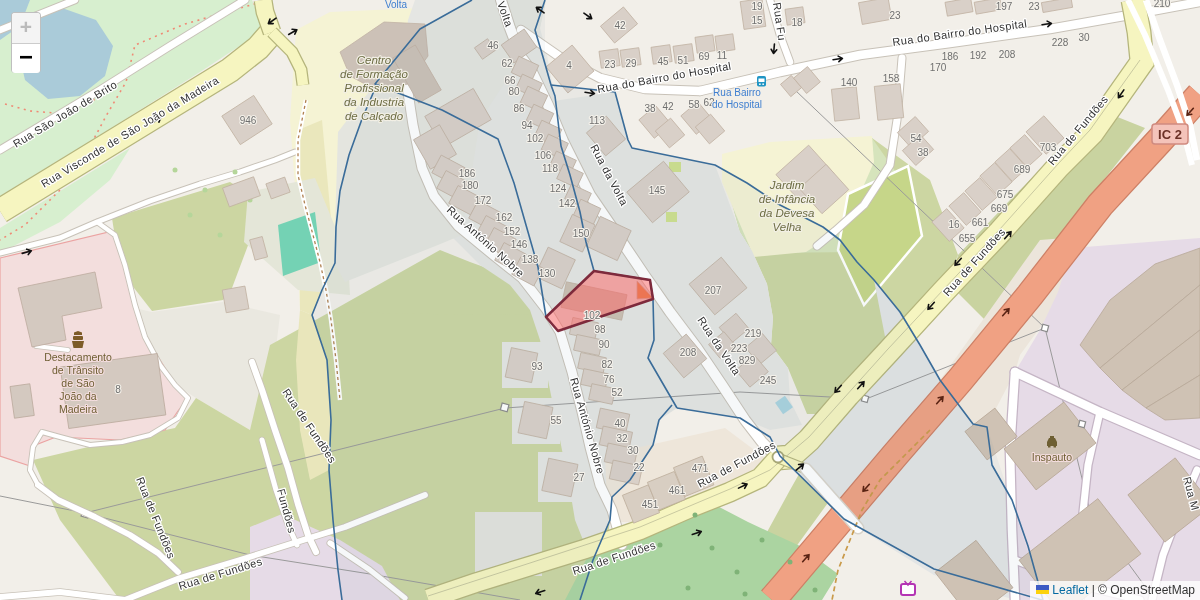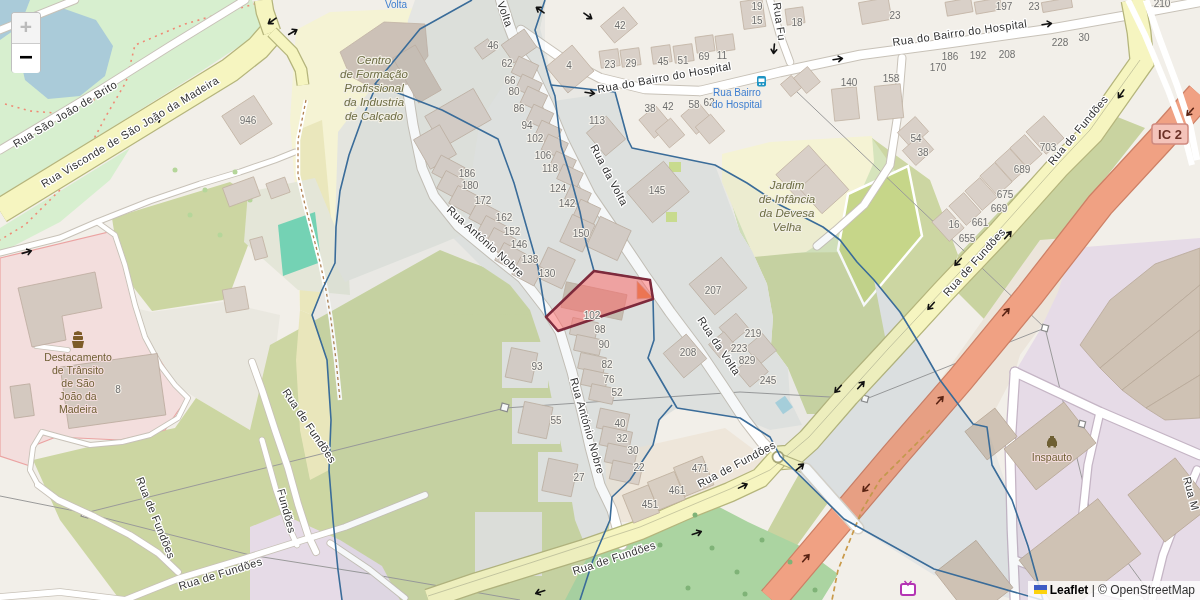--- a/index.html
+++ b/index.html
@@ -557,14 +557,14 @@
 <text x="1170" y="139" text-anchor="middle" font-family="Liberation Sans,sans-serif" font-size="13" font-weight="bold" fill="#6b3026">IC 2</text>
 </g>
 </svg>
 
 <div style="position:absolute;left:11px;top:12px;width:30px;height:61px;background:#fff;border:1px solid rgba(0,0,0,0.25);border-radius:4px;box-sizing:border-box;">
 <div style="width:28px;height:30px;background:#f4f4f4;border-bottom:1px solid #ccc;border-radius:3px 3px 0 0;text-align:center;line-height:28px;font-size:21px;color:#bbb;font-family:'Liberation Sans',sans-serif;font-weight:bold;">+</div>
 <div style="width:28px;height:29px;background:#fff;border-radius:0 0 3px 3px;text-align:center;line-height:26px;font-size:24px;color:#000;font-family:'Liberation Sans',sans-serif;font-weight:bold;">−</div>
 </div>
 
 <div style="position:absolute;right:0;bottom:0;height:19px;background:rgba(255,255,255,0.8);padding:0 5px 0 6px;font-family:'Liberation Sans',sans-serif;font-size:12px;line-height:19px;color:#333;">
-<span style="display:inline-block;width:13px;height:9px;position:relative;top:0px;margin-right:3px;"><span style="position:absolute;left:0;top:0;width:13px;height:4.5px;background:#3d5bc4;"></span><span style="position:absolute;left:0;top:4.5px;width:13px;height:4.5px;background:#fcd20c;"></span></span><span style="color:#000000;font-weight:bold;">Leaflet</span> | © OpenStreetMap</div>
+<span style="display:inline-block;width:13px;height:9px;position:relative;top:0px;margin-right:3px;"><span style="position:absolute;left:0;top:0;width:13px;height:4.5px;background:#3d5bc4;"></span><span style="position:absolute;left:0;top:4.5px;width:13px;height:4.5px;background:#fcd20c;"></span></span><span style="color:#0369a1;">Leaflet</span> | © OpenStreetMap</div>
 </div>
 
 </body></html>

